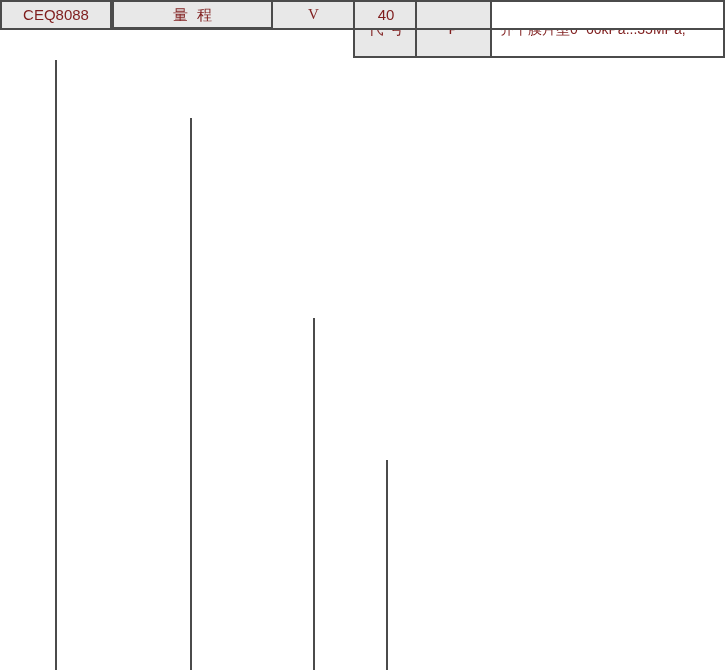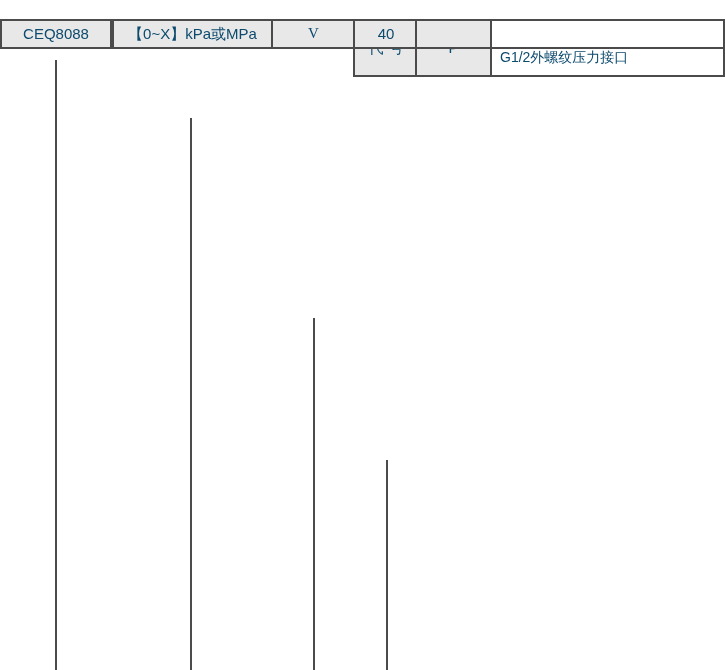--- a/index.html
+++ b/index.html
@@ -4,21 +4,21 @@
 <style>
   html,body{margin:0;padding:0;background:#fff;}
   #page{
     position:relative;width:725px;height:670px;overflow:hidden;background:#fff;
     font-family:"Liberation Sans",sans-serif;
   }
   .cell{
     position:absolute;box-sizing:border-box;
     border:2px solid #4b4b4b;background:#fff;
     display:flex;align-items:center;justify-content:center;
-    font-size:15px;color:#0c4a6e;line-height:1.15;white-space:nowrap;margin-top:19px;
+    font-size:15px;color:#7f1d1d;line-height:1.15;white-space:nowrap;
   }
   .g{background:#e8e8e8;}
   .left{justify-content:flex-start;}
   .bold{font-weight:bold;}
   .big{font-size:17px;}
   .serif{font-family:"Liberation Serif","DejaVu Serif",serif;}
   .ls{letter-spacing:5px;text-indent:5px;}
   .lsw{letter-spacing:9px;text-indent:9px;}
   .vline{position:absolute;width:2px;background:#4b4b4b;}
   sub{font-size:10px;line-height:1;margin-top:6px;}
@@ -29,21 +29,20 @@
 
 <div id="page">
 
   <div class="cell g" style="left:0;top:2;width:112px;height:30px;">CEQ1300</div>
   <div class="cell bold big" style="left:110px;top:2;width:615px;height:30px;">精巧型硅压阻式压力变送器</div>
   <div class="cell g" style="left:0;top:30;width:112px;height:30px;">CEQ8088</div>
   <div class="cell bold big" style="left:110px;top:30;width:615px;height:30px;">扩散硅标准型压力变送器</div>
 
   <div class="cell g lsw" style="left:112px;top:62;width:161px;height:29px;">量程</div>
   <div class="cell left serif" style="left:271px;top:62;width:454px;height:29px;padding-left:26px;">测量范围-0.1...0~0.01...60MPa</div>
-  <div class="cell g" style="left:112px;top:89;width:161px;height:30px;">【0~X】kPa或MPa</div>
   <div class="cell left" style="left:271px;top:89;width:454px;height:30px;padding-left:26px;">X:实际测量量程</div>
 
   <div class="cell g ls" style="left:271px;top:121;width:85px;height:30px;">代号</div>
   <div class="cell left ls" style="left:353px;top:121;width:372px;height:30px;padding-left:34px;">输出信号</div>
 
   <div class="cell g serif" style="left:271px;top:149;width:85px;height:30px;">E</div>
   <div class="cell left serif" style="left:353px;top:149;width:372px;height:30px;padding-left:36px;">4~20mADVA</div>
   <div class="cell g serif" style="left:271px;top:177;width:85px;height:30px;">F</div>
   <div class="cell left serif" style="left:353px;top:177;width:372px;height:30px;padding-left:36px;">1~5VDC</div>
   <div class="cell g serif" style="left:271px;top:205;width:85px;height:30px;">J</div>
@@ -99,21 +98,20 @@
   </div>
   <div class="cell left" style="left:490px;top:576;width:235px;height:31px;padding-left:8px;">电缆线连接输出 线长：1.5m</div>
 
   <div class="cell g" style="left:415px;top:605;width:77px;height:58px;">
     <span>P</span>
       <sub></sub>
   </div>
   <div class="cell left twoline" style="left:490px;top:605;width:235px;height:58px;padding-left:8px;">
     <div>
       <div>齐平膜片型0~60kPa...35MPa,</div>
-      <div>G1/2外螺纹压力接口</div>
     </div>
   </div>
 
   <div class="cell g" style="left:415px;top:661;width:77px;height:30px;"></div>
   <div class="cell" style="left:490px;top:661;width:235px;height:30px;"></div>
 
   <div class="vline" style="left:55px;top:60px;height:610px;"></div>
   <div class="vline" style="left:190px;top:118px;height:552px;"></div>
   <div class="vline" style="left:313px;top:318px;height:352px;"></div>
   <div class="vline" style="left:386px;top:460px;height:210px;"></div>

